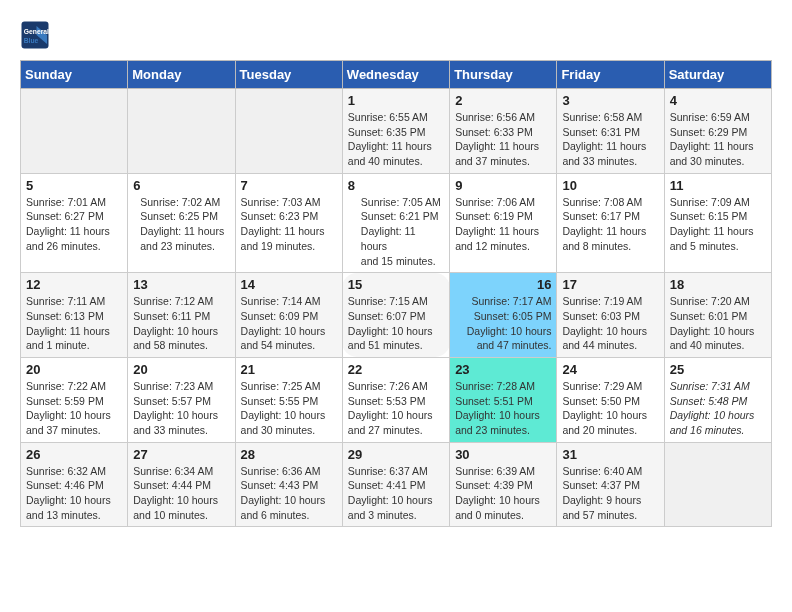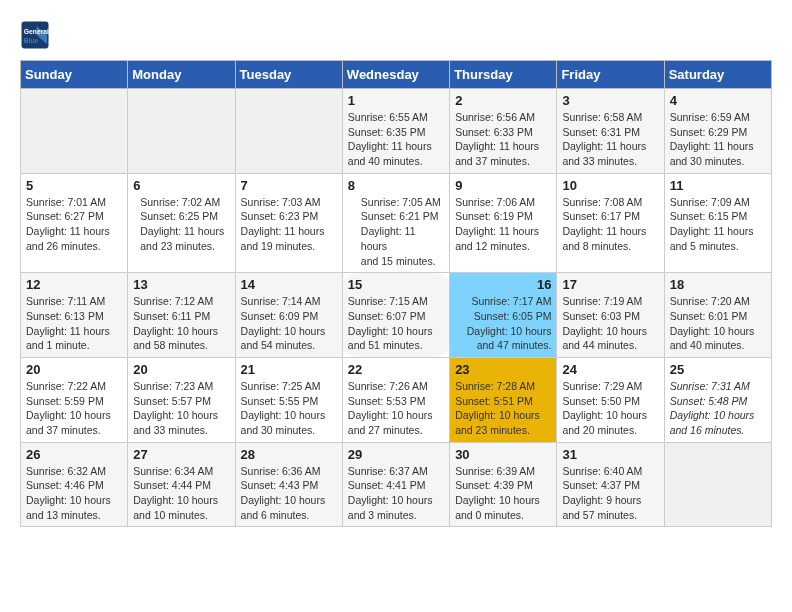--- a/index.html
+++ b/index.html
@@ -284,21 +284,21 @@
 Daylight: 10 hours
 and 30 minutes.</div>
         </td>
         <td style="background: rgb(255, 255, 255);">
           <span class="day-number">22</span>
           <div class="day-info" style="white-space: pre-line;">Sunrise: 7:26 AM
 Sunset: 5:53 PM
 Daylight: 10 hours
 and 27 minutes.</div>
         </td>
-        <td style="background: #eab308;">
+        <td style="background: #5eead4;">
           <span class="day-number">23</span>
           <div class="day-info" style="white-space: pre-line;">Sunrise: 7:28 AM
 Sunset: 5:51 PM
 Daylight: 10 hours
 and 23 minutes.</div>
         </td>
         <td style="background: rgb(255, 255, 255);">
           <span class="day-number">24</span>
           <div class="day-info" style="white-space: pre-line;">Sunrise: 7:29 AM
 Sunset: 5:50 PM

